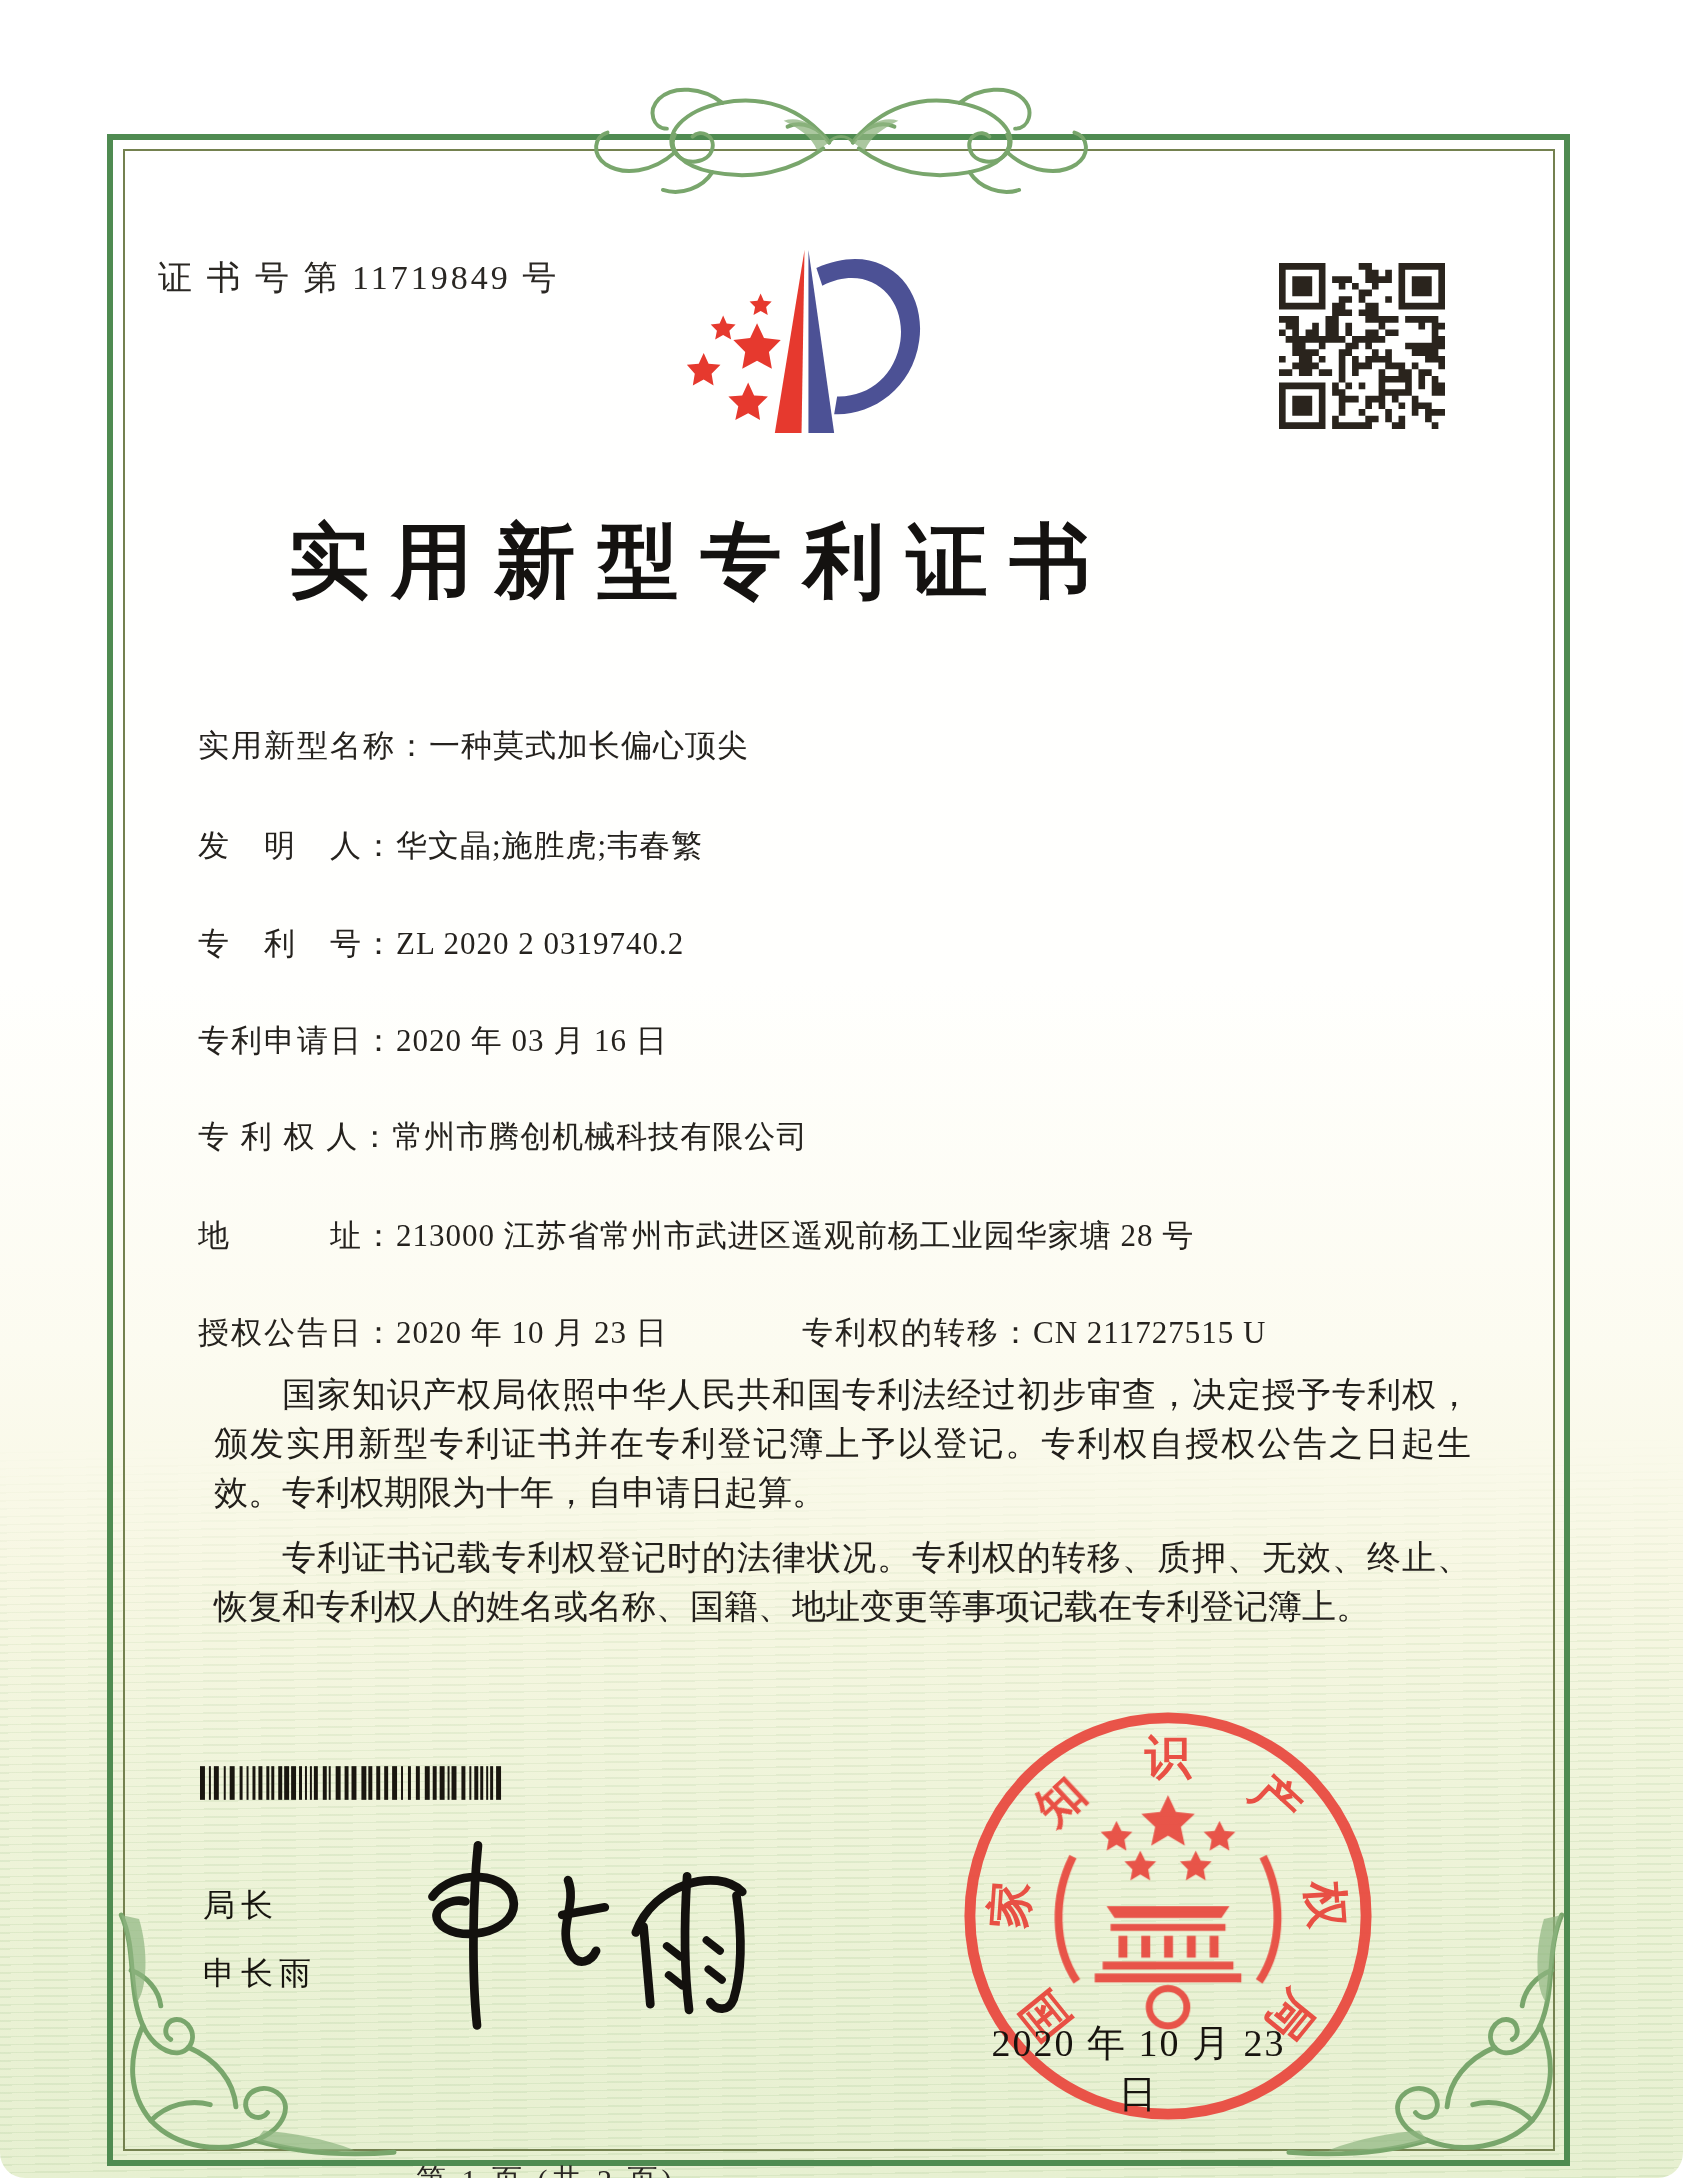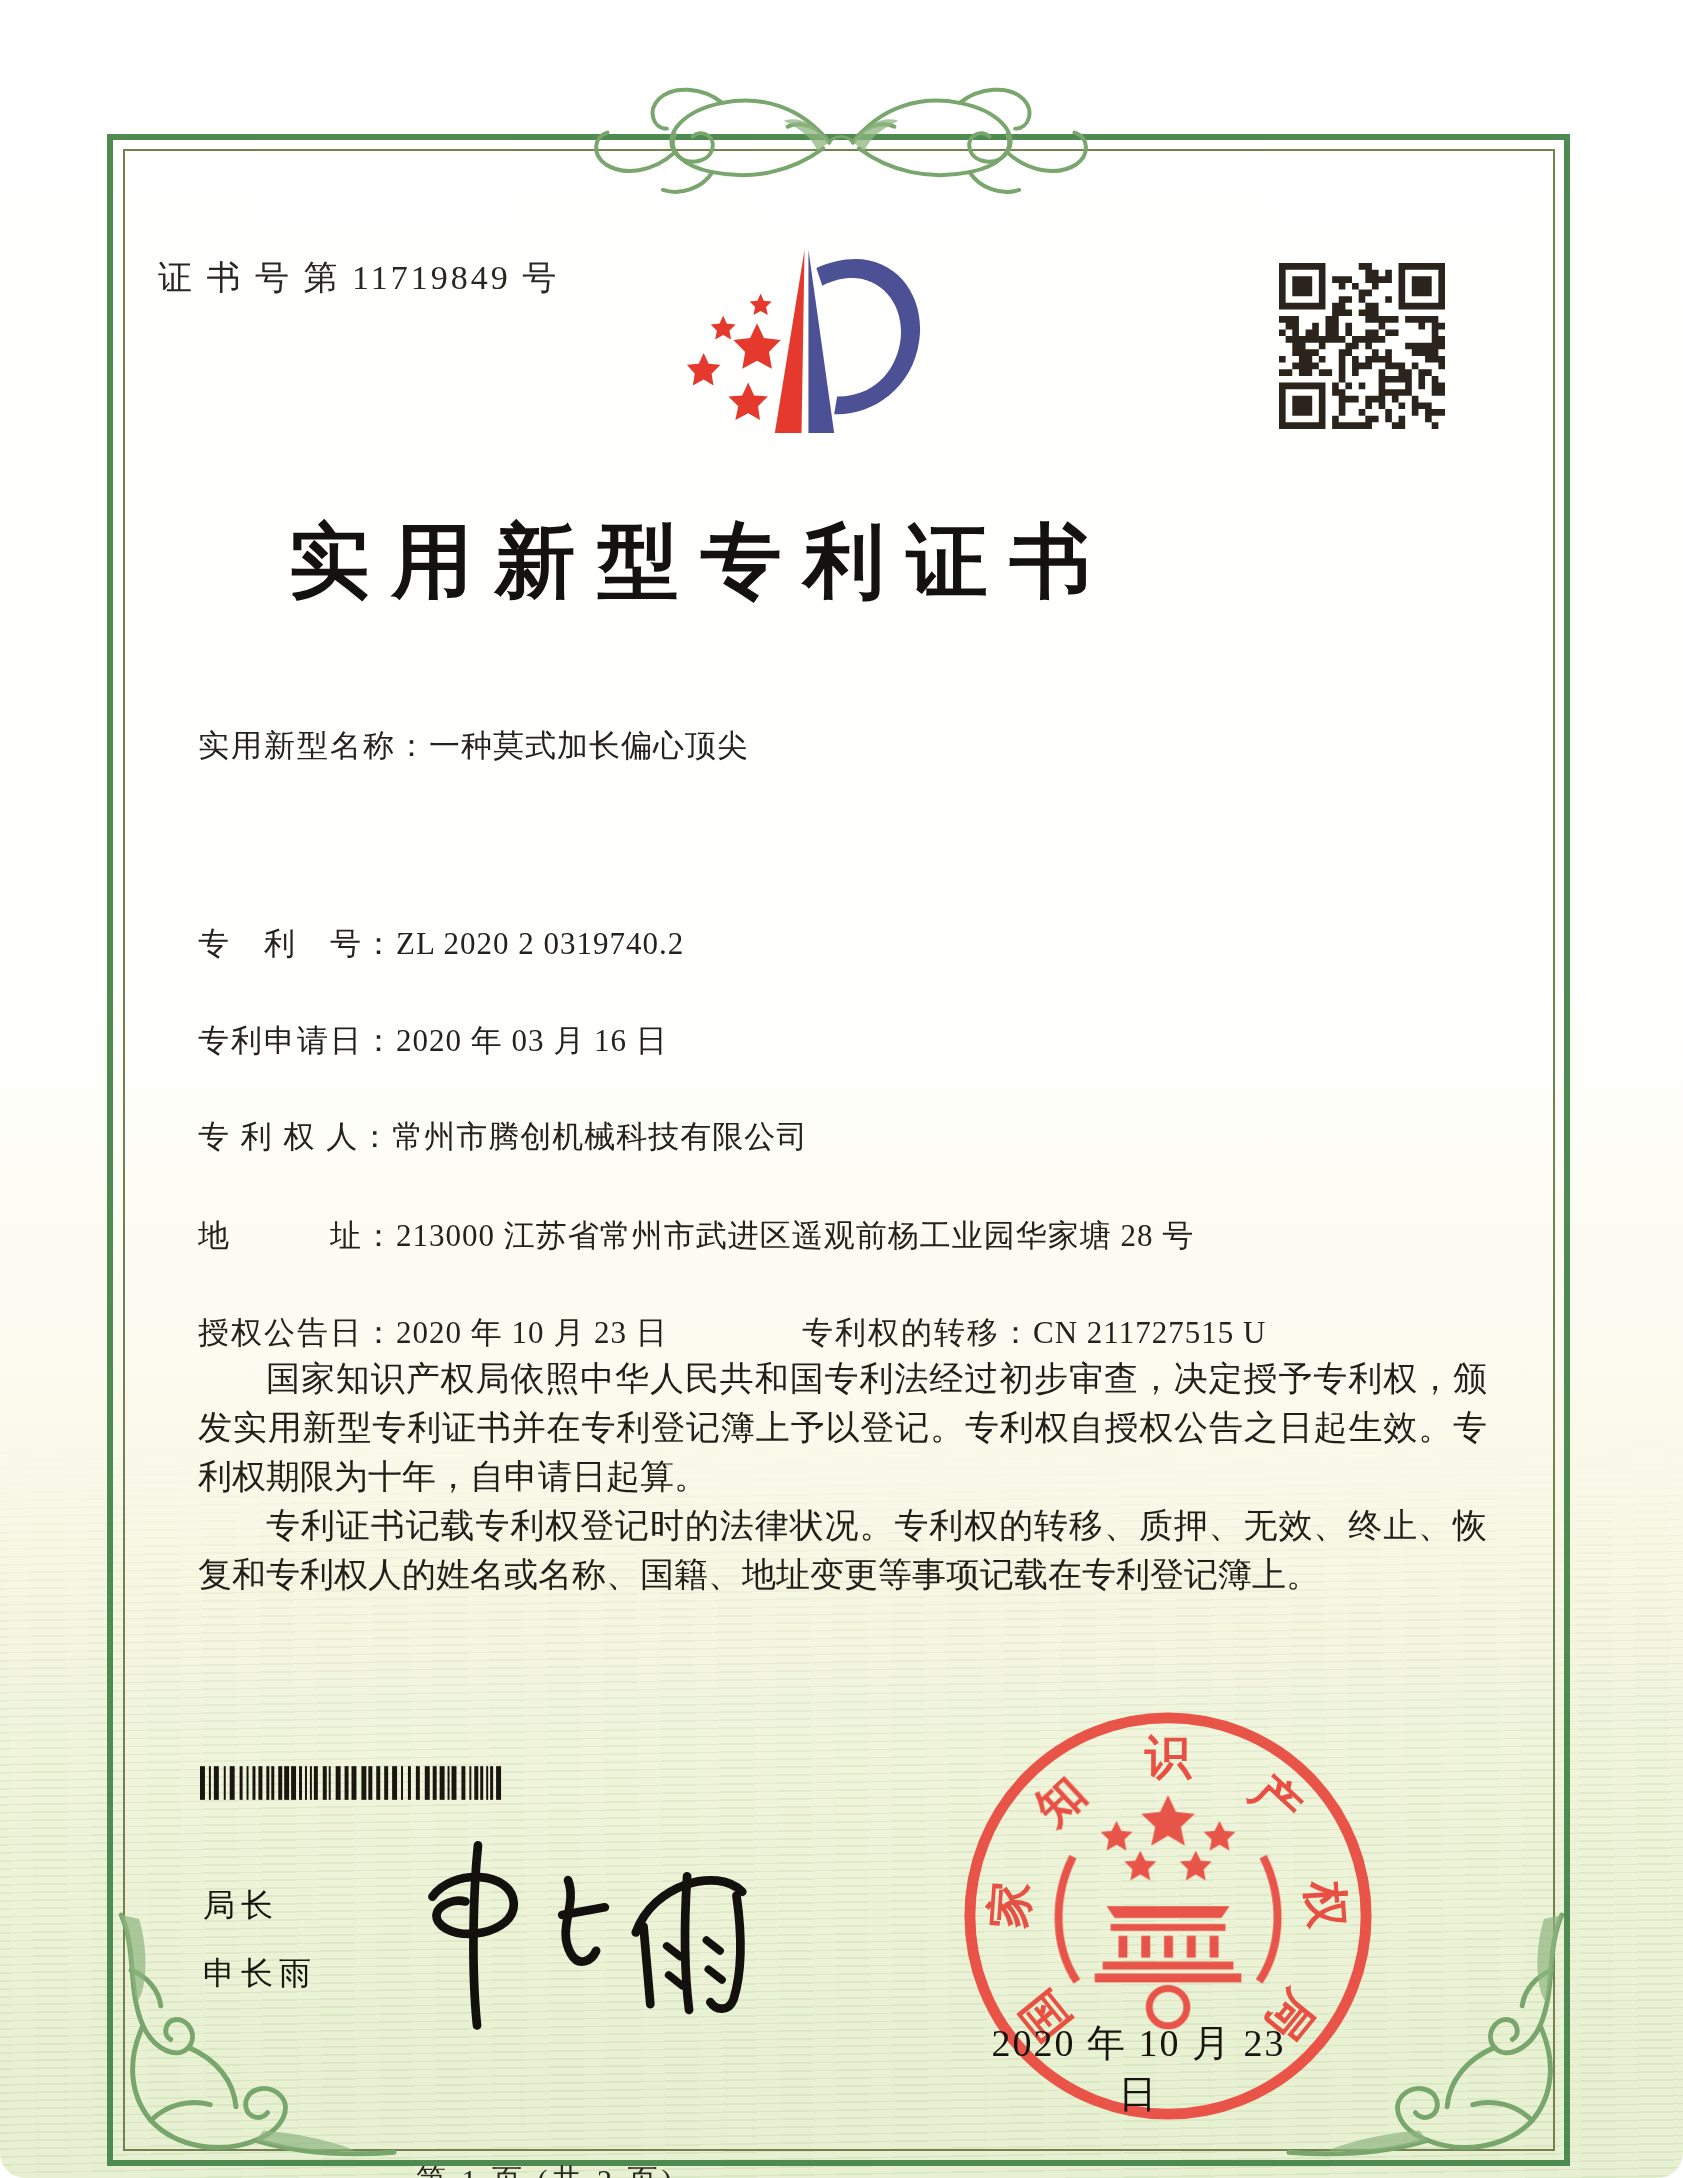--- a/index.html
+++ b/index.html
@@ -26,21 +26,21 @@
   .abs{position:absolute;}
   .cert-no{left:158px;top:255px;font-size:34px;letter-spacing:3px;color:#2a2723;}
   .title{left:0;top:508px;width:1401px;text-align:center;font-size:81px;font-weight:bold;
     letter-spacing:22px;color:#141210;}
   .row{left:198px;font-size:31px;white-space:nowrap;color:#25221e;margin-top:26px;}
   .row .lbl{letter-spacing:2px;}
   .row .val{letter-spacing:1px;}
   .grant-no{position:absolute;left:604px;top:0;}
   .body-text{left:198px;top:1354px;width:1289px;font-size:34px;line-height:49px;
     text-align:justify;color:#221f1b;}
-  .body-text p{margin:0;text-indent:2em;}
+  .body-text p{margin:16px;text-indent:2em;}
   .officer{left:203px;font-size:32px;letter-spacing:6px;color:#17150f;}
   .footer{left:416px;top:2120px;width:693px;text-align:left;font-size:30px;letter-spacing:4px;color:#2a2723;margin-top:40px;}
   .seal-date{left:975px;top:2018px;width:327px;text-align:center;font-size:38px;letter-spacing:2px;color:#17140f;}
   svg{display:block;}
 </style>
 </head>
 <body>
 
 <div class="page">
 
@@ -128,20 +128,23 @@
       <path d="M12 0h1v1h-1zM13 0h1v1h-1zM13 1h1v1h-1zM14 1h1v1h-1zM16 1h1v1h-1zM8 2h1v1h-1zM9 2h1v1h-1zM10 2h1v1h-1zM13 2h1v1h-1zM14 2h1v1h-1zM15 2h1v1h-1zM16 2h1v1h-1zM9 3h1v1h-1zM11 3h1v1h-1zM14 3h1v1h-1zM12 4h1v1h-1zM13 4h1v1h-1zM9 5h1v1h-1zM10 5h1v1h-1zM12 5h1v1h-1zM16 5h1v1h-1zM8 6h1v1h-1zM9 6h1v1h-1zM13 6h1v1h-1zM14 6h1v1h-1zM8 7h1v1h-1zM9 7h1v1h-1zM10 7h1v1h-1zM12 7h1v1h-1zM13 7h1v1h-1zM14 7h1v1h-1zM0 8h1v1h-1zM1 8h1v1h-1zM2 8h1v1h-1zM7 8h1v1h-1zM8 8h1v1h-1zM13 8h1v1h-1zM14 8h1v1h-1zM15 8h1v1h-1zM16 8h1v1h-1zM17 8h1v1h-1zM19 8h1v1h-1zM20 8h1v1h-1zM21 8h1v1h-1zM22 8h1v1h-1zM23 8h1v1h-1zM1 9h1v1h-1zM2 9h1v1h-1zM5 9h1v1h-1zM7 9h1v1h-1zM8 9h1v1h-1zM10 9h1v1h-1zM15 9h1v1h-1zM21 9h1v1h-1zM23 9h1v1h-1zM24 9h1v1h-1zM0 10h1v1h-1zM2 10h1v1h-1zM4 10h1v1h-1zM5 10h1v1h-1zM7 10h1v1h-1zM8 10h1v1h-1zM10 10h1v1h-1zM13 10h1v1h-1zM14 10h1v1h-1zM16 10h1v1h-1zM17 10h1v1h-1zM23 10h1v1h-1zM1 11h1v1h-1zM2 11h1v1h-1zM3 11h1v1h-1zM4 11h1v1h-1zM5 11h1v1h-1zM6 11h1v1h-1zM7 11h1v1h-1zM8 11h1v1h-1zM9 11h1v1h-1zM11 11h1v1h-1zM12 11h1v1h-1zM13 11h1v1h-1zM14 11h1v1h-1zM15 11h1v1h-1zM23 11h1v1h-1zM24 11h1v1h-1zM2 12h1v1h-1zM3 12h1v1h-1zM6 12h1v1h-1zM10 12h1v1h-1zM11 12h1v1h-1zM13 12h1v1h-1zM19 12h1v1h-1zM20 12h1v1h-1zM21 12h1v1h-1zM22 12h1v1h-1zM23 12h1v1h-1zM24 12h1v1h-1zM2 13h1v1h-1zM3 13h1v1h-1zM4 13h1v1h-1zM5 13h1v1h-1zM9 13h1v1h-1zM10 13h1v1h-1zM14 13h1v1h-1zM16 13h1v1h-1zM20 13h1v1h-1zM21 13h1v1h-1zM22 13h1v1h-1zM23 13h1v1h-1zM0 14h1v1h-1zM3 14h1v1h-1zM4 14h1v1h-1zM6 14h1v1h-1zM9 14h1v1h-1zM11 14h1v1h-1zM13 14h1v1h-1zM14 14h1v1h-1zM15 14h1v1h-1zM16 14h1v1h-1zM22 14h1v1h-1zM23 14h1v1h-1zM24 14h1v1h-1zM2 15h1v1h-1zM3 15h1v1h-1zM4 15h1v1h-1zM5 15h1v1h-1zM9 15h1v1h-1zM11 15h1v1h-1zM12 15h1v1h-1zM13 15h1v1h-1zM16 15h1v1h-1zM17 15h1v1h-1zM18 15h1v1h-1zM20 15h1v1h-1zM24 15h1v1h-1zM0 16h1v1h-1zM1 16h1v1h-1zM3 16h1v1h-1zM4 16h1v1h-1zM6 16h1v1h-1zM7 16h1v1h-1zM9 16h1v1h-1zM11 16h1v1h-1zM15 16h1v1h-1zM18 16h1v1h-1zM19 16h1v1h-1zM21 16h1v1h-1zM22 16h1v1h-1zM9 17h1v1h-1zM15 17h1v1h-1zM16 17h1v1h-1zM17 17h1v1h-1zM18 17h1v1h-1zM19 17h1v1h-1zM21 17h1v1h-1zM23 17h1v1h-1zM8 18h1v1h-1zM10 18h1v1h-1zM12 18h1v1h-1zM15 18h1v1h-1zM19 18h1v1h-1zM21 18h1v1h-1zM23 18h1v1h-1zM24 18h1v1h-1zM8 19h1v1h-1zM9 19h1v1h-1zM15 19h1v1h-1zM16 19h1v1h-1zM17 19h1v1h-1zM18 19h1v1h-1zM19 19h1v1h-1zM23 19h1v1h-1zM24 19h1v1h-1zM9 20h1v1h-1zM10 20h1v1h-1zM11 20h1v1h-1zM13 20h1v1h-1zM14 20h1v1h-1zM15 20h1v1h-1zM17 20h1v1h-1zM20 20h1v1h-1zM9 21h1v1h-1zM13 21h1v1h-1zM15 21h1v1h-1zM18 21h1v1h-1zM20 21h1v1h-1zM21 21h1v1h-1zM22 21h1v1h-1zM9 22h1v1h-1zM12 22h1v1h-1zM16 22h1v1h-1zM20 22h1v1h-1zM22 22h1v1h-1zM23 22h1v1h-1zM24 22h1v1h-1zM8 23h1v1h-1zM13 23h1v1h-1zM14 23h1v1h-1zM16 23h1v1h-1zM18 23h1v1h-1zM22 23h1v1h-1zM8 24h1v1h-1zM9 24h1v1h-1zM10 24h1v1h-1zM11 24h1v1h-1zM12 24h1v1h-1zM13 24h1v1h-1zM17 24h1v1h-1zM18 24h1v1h-1zM23 24h1v1h-1z" fill="#2a241d"></path>
       <path d="M0 0h7v7h-7z M1 1h5v5h-5z M2 2h3v3h-3z" fill="#2a241d" fill-rule="evenodd"></path>
       <path d="M18 0h7v7h-7z M19 1h5v5h-5z M20 2h3v3h-3z" fill="#2a241d" fill-rule="evenodd"></path>
       <path d="M0 18h7v7h-7z M1 19h5v5h-5z M2 20h3v3h-3z" fill="#2a241d" fill-rule="evenodd"></path>
     </svg>
 
   <div class="abs title">实用新型专利证书</div>
 
   <div class="abs row" style="top:699px">
     <span class="lbl">实用新型名称：</span><span class="val">一种莫式加长偏心顶尖</span>
+  </div>
+  <div class="abs row" style="top:799px">
+    <span class="lbl">发　明　人：</span><span class="val">华文晶;施胜虎;韦春繁</span>
   </div>
   <div class="abs row" style="top:897px">
     <span class="lbl">专　利　号：</span><span class="val">ZL 2020 2 0319740.2</span>
   </div>
   <div class="abs row" style="top:994px">
     <span class="lbl">专利申请日：</span><span class="val">2020 年 03 月 16 日</span>
   </div>
   <div class="abs row" style="top:1090px">
     <span class="lbl">专 利 权 人：</span><span class="val">常州市腾创机械科技有限公司</span>
   </div>

